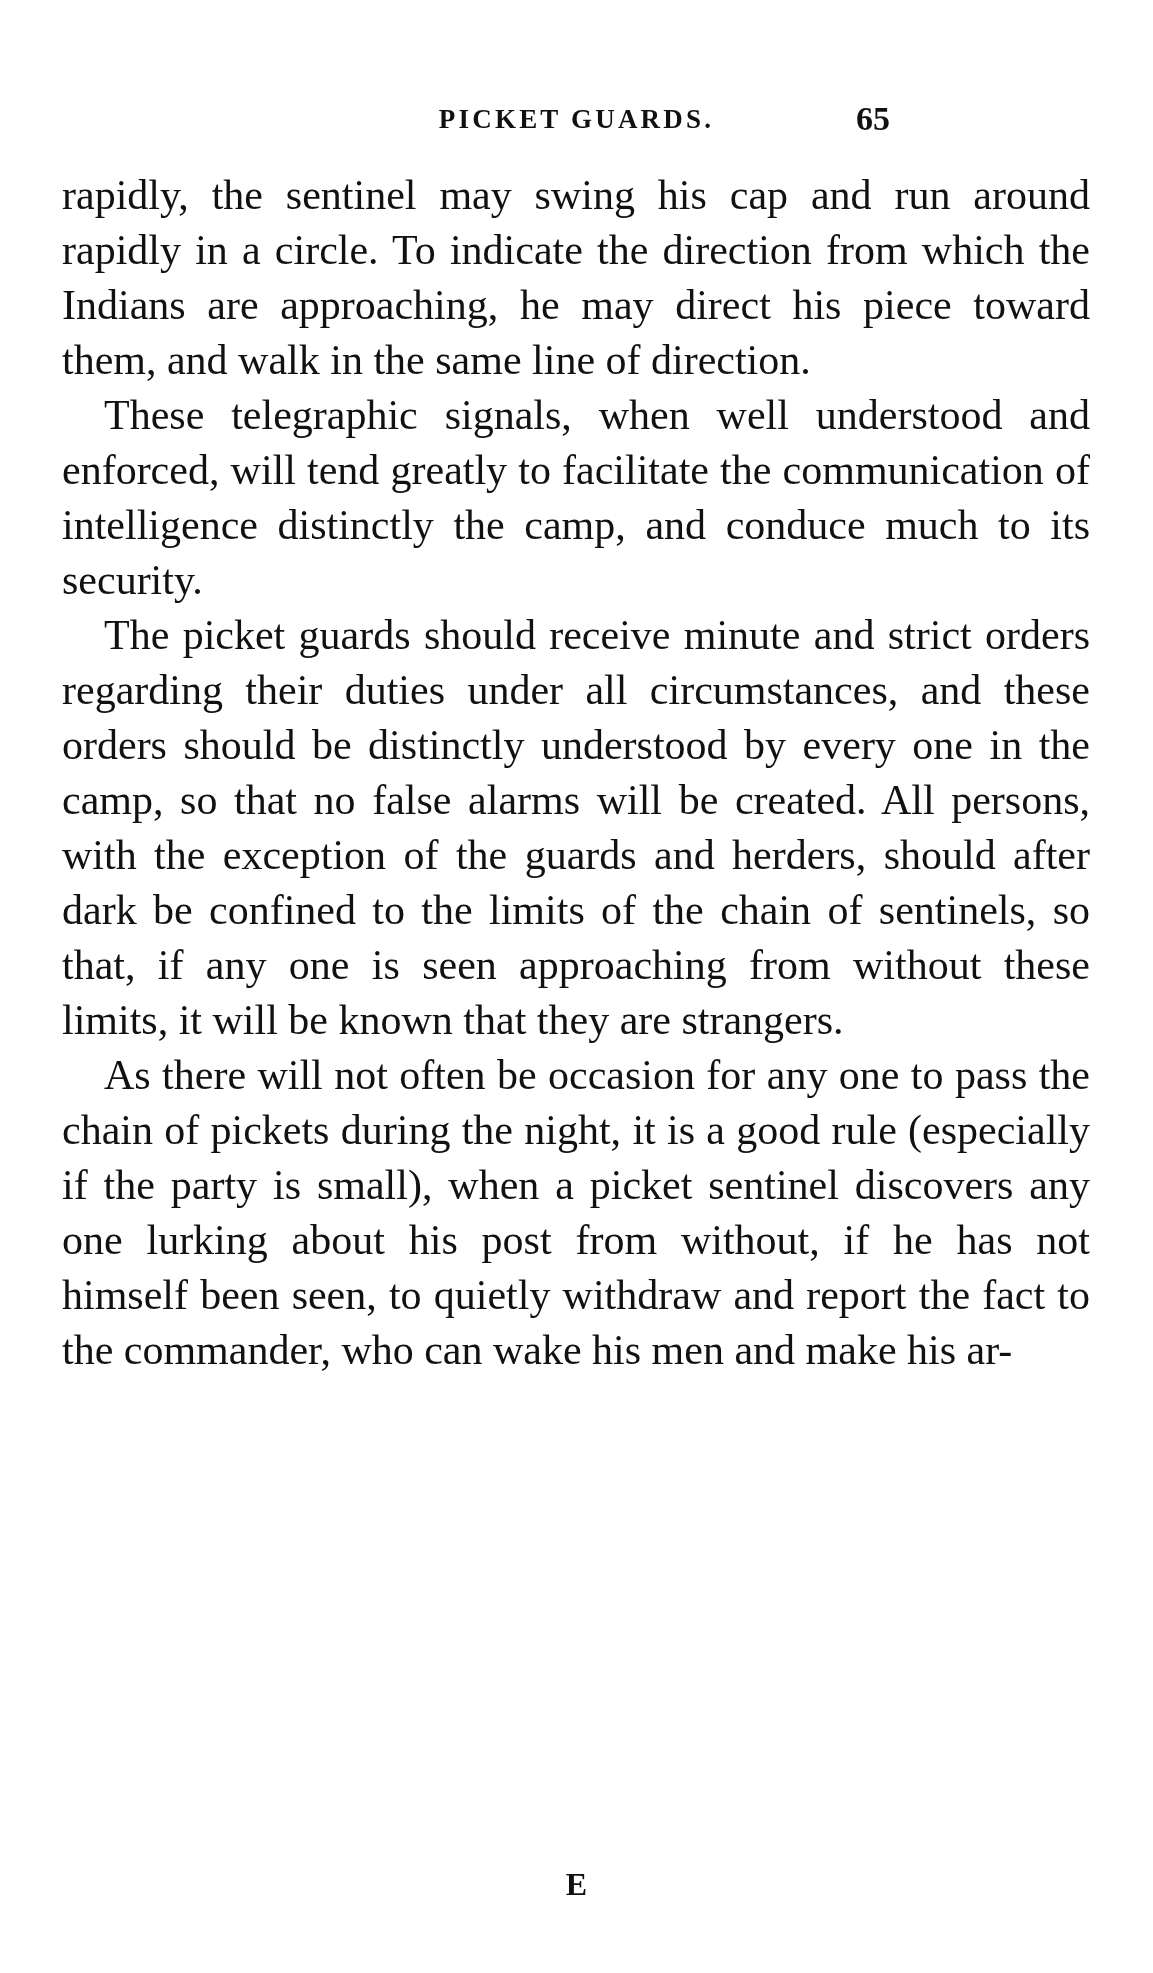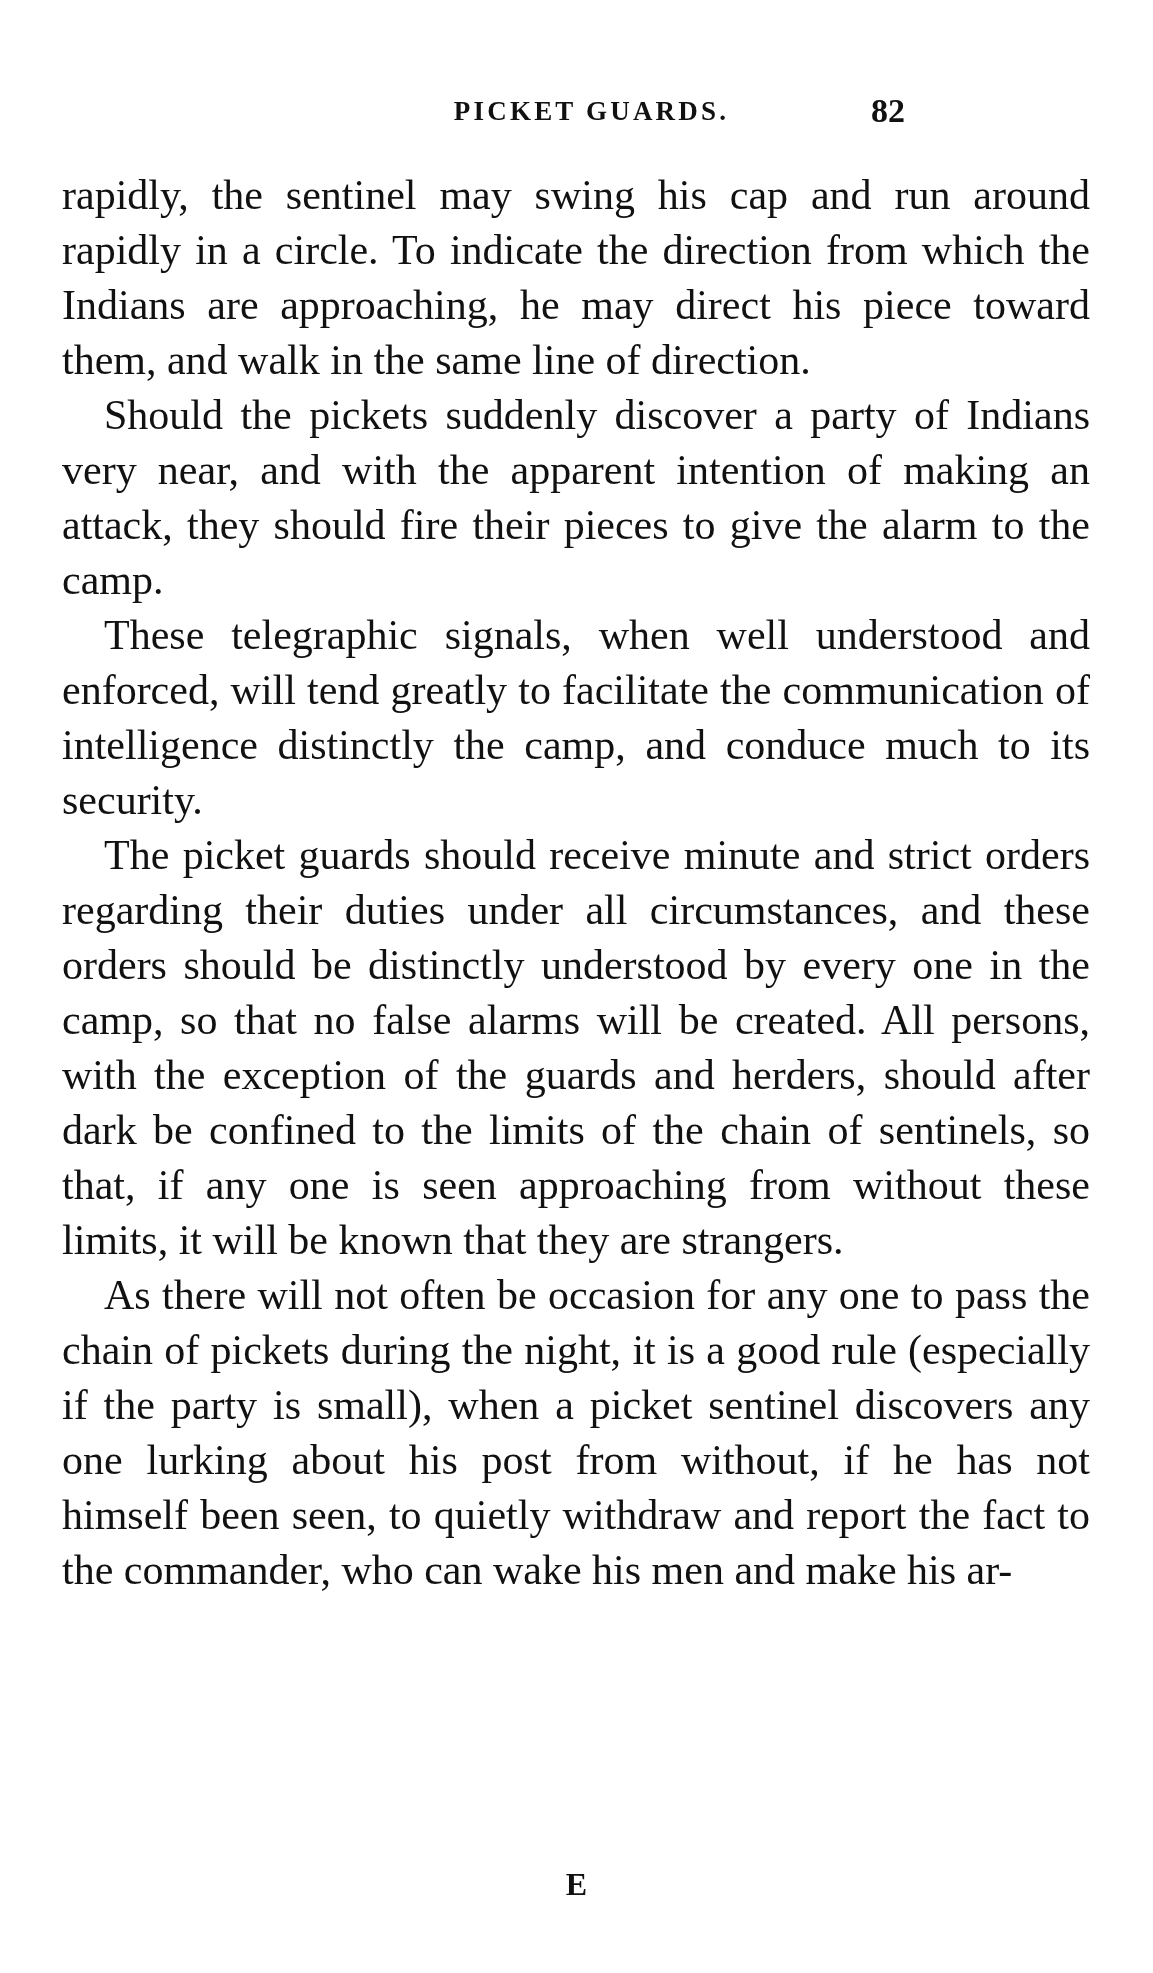--- a/index.html
+++ b/index.html
@@ -19,24 +19,23 @@
     position: absolute;
     left: 0;
     top: 0;
     width: 1153px;
     height: 1973px;
     background: #ffffff;
   }
   .header {
     position: absolute;
     left: 0;
-    top: 96px;
+    top: 104px;
     width: 948px;
     height: 40px;
-    margin-left: 15px;
   }
   .running-head {
     position: absolute;
     left: 0;
     top: 0;
     width: 1153px;
     text-align: center;
     font-size: 27px;
     font-weight: bold;
     letter-spacing: 3.2px;
@@ -79,26 +78,25 @@
     font-family: "Liberation Serif", serif;
   }
 </style>
 </head>
 <body>
 
 <div class="page">
 
   <div class="header">
     <div class="running-head">PICKET GUARDS.</div>
-    <div class="folio">82</div>
+    <div class="folio">65</div>
   </div>
 
   <div class="textblock">
     <p class="para">rapidly, the sentinel may swing his cap and run around rapidly in a circle. To indicate the direction from which the Indians are approaching, he may direct his piece toward them, and walk in the same line of direction.</p>
-    <p class="para indent">Should the pickets suddenly discover a party of Indians very near, and with the apparent intention of making an attack, they should fire their pieces to give the alarm to the camp.</p>
     <p class="para indent">These telegraphic signals, when well understood and enforced, will tend greatly to facilitate the communication of intelligence distinctly the camp, and conduce much to its security.</p>
     <p class="para indent">The picket guards should receive minute and strict orders regarding their duties under all circumstances, and these orders should be distinctly understood by every one in the camp, so that no false alarms will be created. All persons, with the exception of the guards and herders, should after dark be confined to the limits of the chain of sentinels, so that, if any one is seen approaching from without these limits, it will be known that they are strangers.</p>
     <p class="para indent">As there will not often be occasion for any one to pass the chain of pickets during the night, it is a good rule (especially if the party is small), when a picket sentinel discovers any one lurking about his post from without, if he has not himself been seen, to quietly withdraw and report the fact to the commander, who can wake his men and make his ar-</p>
   </div>
 
   <div class="signature">E</div>
 
 </div>
 
 </body></html>

